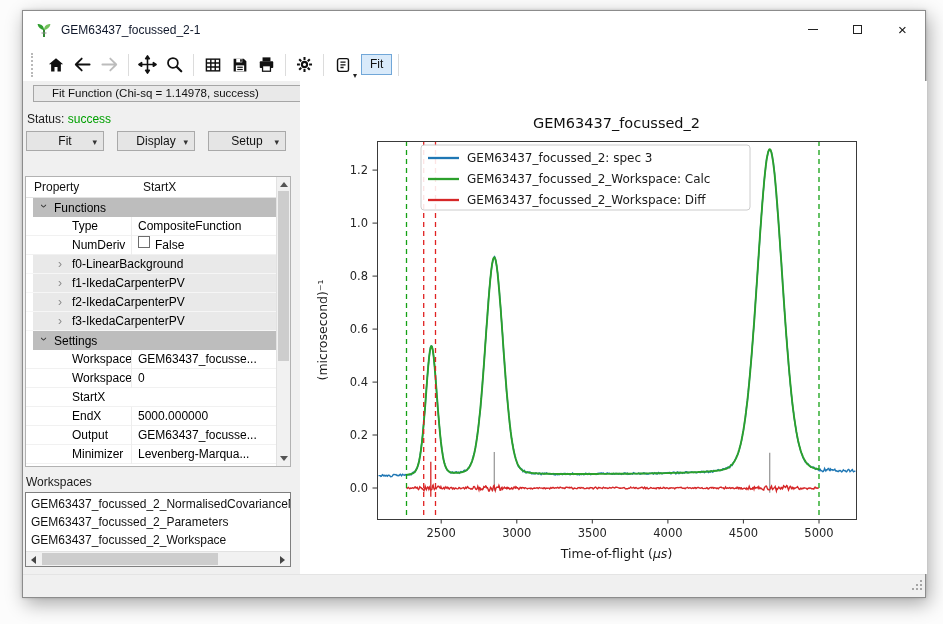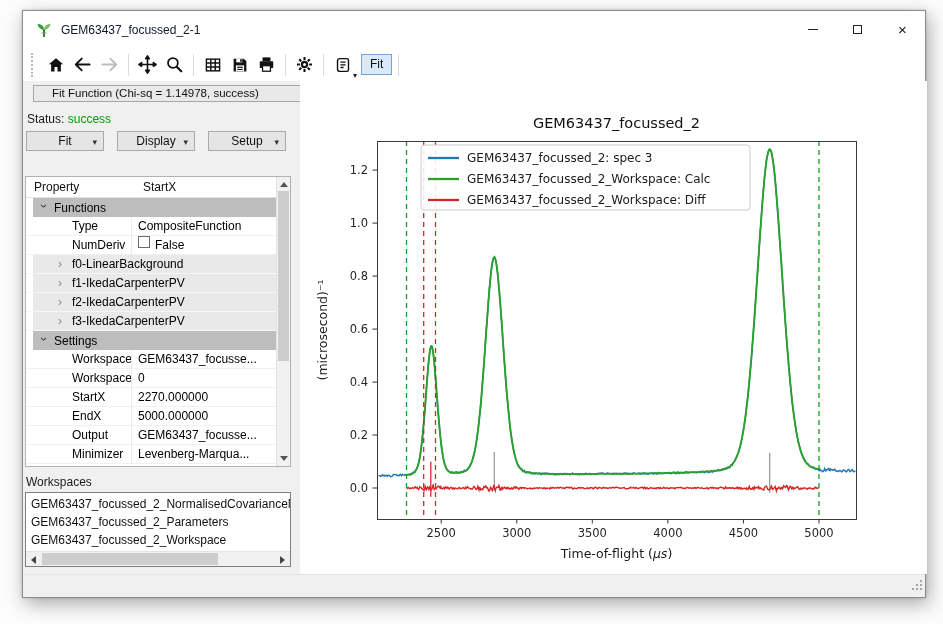--- a/index.html
+++ b/index.html
@@ -300,23 +300,20 @@
               </span>
             </div>
             <div class="prow prop">
               <span class="pname">Workspace ...</span>
                    <span class="pval">
                 <span>0</span>
               </span>
             </div>
             <div class="prow prop">
               <span class="pname">StartX</span>
-                   <span class="pval">
-                <span>2270.000000</span>
-              </span>
             </div>
             <div class="prow prop">
               <span class="pname">EndX</span>
                    <span class="pval">
                 <span>5000.000000</span>
               </span>
             </div>
             <div class="prow prop">
               <span class="pname">Output</span>
                    <span class="pval">

